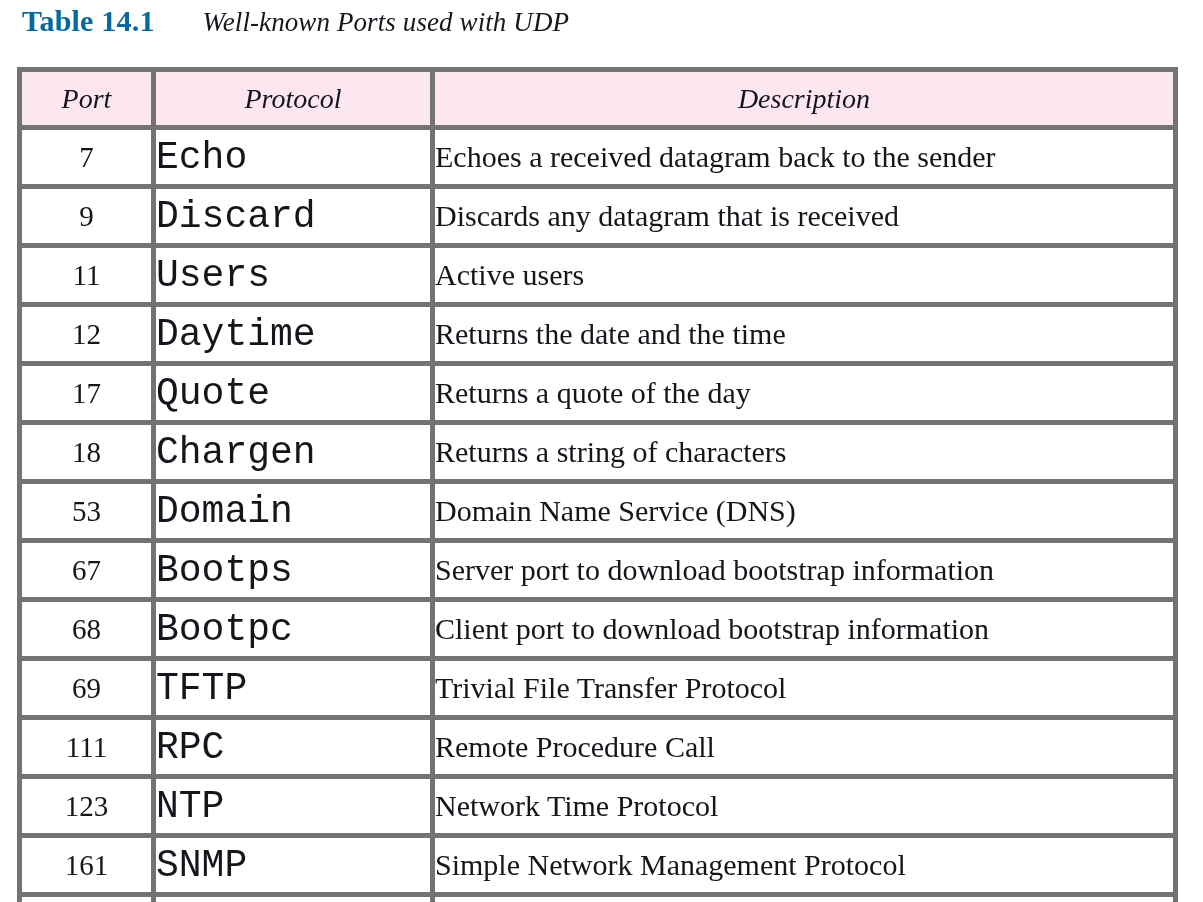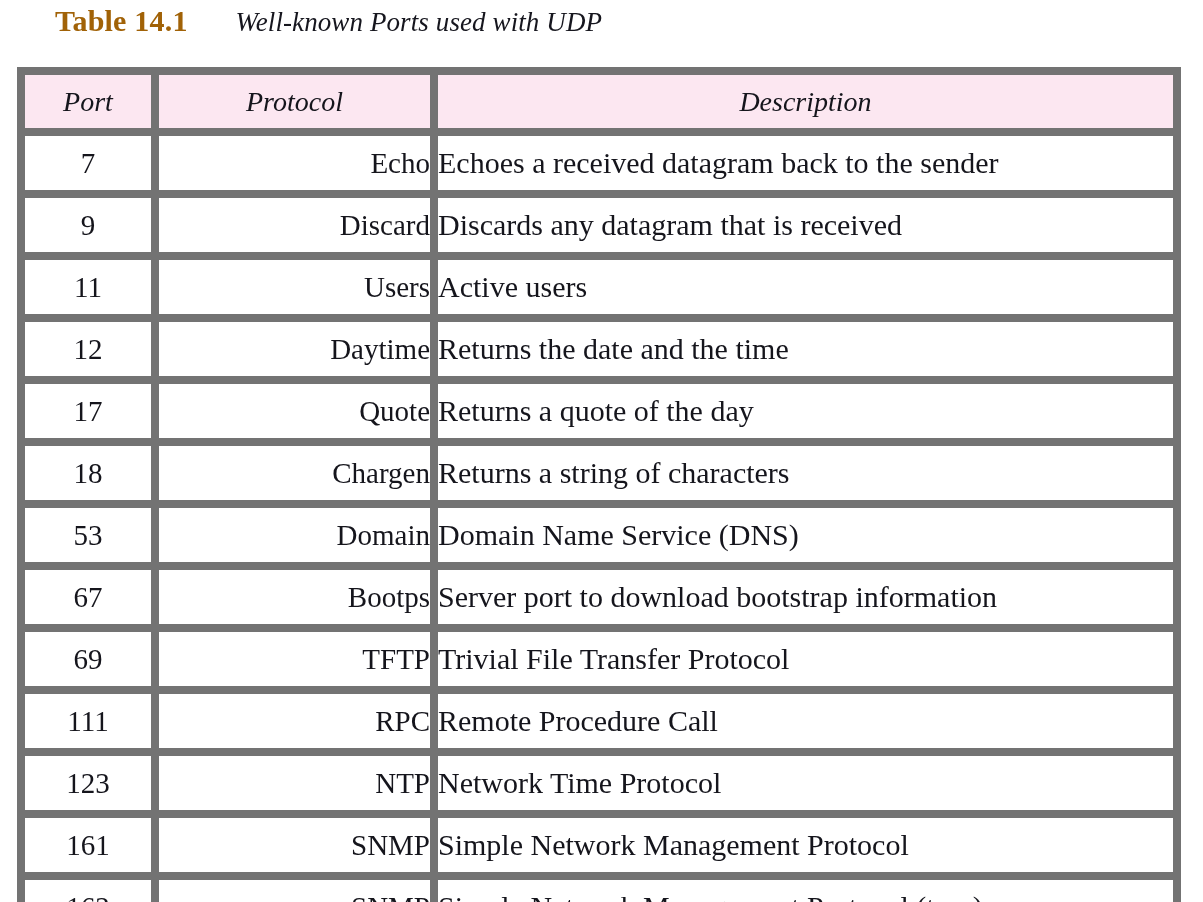--- a/index.html
+++ b/index.html
@@ -30,23 +30,22 @@
     width: 1160px;
     height: 42px;
     display: flex;
     align-items: baseline;
     white-space: nowrap;
   }
   .caption-label {
     font-family: "Liberation Serif", "DejaVu Serif", serif;
     font-weight: bold;
     font-size: 30px;
-    color: #a16207;
+    color: #0369a1;
     letter-spacing: 0.2px;
-    margin-left: 33px;
   }
   .caption-text {
     font-family: "Liberation Serif", "DejaVu Serif", serif;
     font-style: italic;
     font-size: 27px;
     color: #16161e;
     margin-left: 48px;
     letter-spacing: 0.1px;
   }
 
@@ -62,21 +61,21 @@
     table-layout: fixed;
     width: 1156px;
     border: 3px solid #ec0f86;
   }
   table.ports col.c-port  { width: 134px; }
   table.ports col.c-proto { width: 279px; }
   table.ports col.c-desc  { width: 743px; }
 
   table.ports th,
   table.ports td {
-    border: 8px solid #737373;
+    border: 5px solid #737373;
     height: 54px;
     padding: 0 0 0 0;
     vertical-align: middle;
     color: #15151c;
     background: #ffffff;
   }
 
   
   table.ports thead th {
     background: #fce7f1;
@@ -86,23 +85,24 @@
     text-align: center;
     height: 53px;
   }
 
   
   .cell-port {
     text-align: center;
     font-size: 29px;
   }
   .cell-proto {
-    text-align: right;
+    text-align: left;
     padding-left: 24px;
-    font-size: 29px;
+    font-size: 38px;
+    font-family: Liberation Mono, monospace;
   }
   .cell-desc {
     text-align: left;
     padding-left: 24px;
     font-size: 30px;
   }
 </style>
 </head>
 <body>
 
@@ -162,20 +162,25 @@
             <td class="cell-port">53</td>
             <td class="cell-proto">Domain</td>
             <td class="cell-desc">Domain Name Service (DNS)</td>
           </tr>
           <tr>
             <td class="cell-port">67</td>
             <td class="cell-proto">Bootps</td>
             <td class="cell-desc">Server port to download bootstrap information</td>
           </tr>
           <tr>
+            <td class="cell-port">68</td>
+            <td class="cell-proto">Bootpc</td>
+            <td class="cell-desc">Client port to download bootstrap information</td>
+          </tr>
+          <tr>
             <td class="cell-port">69</td>
             <td class="cell-proto">TFTP</td>
             <td class="cell-desc">Trivial File Transfer Protocol</td>
           </tr>
           <tr>
             <td class="cell-port">111</td>
             <td class="cell-proto">RPC</td>
             <td class="cell-desc">Remote Procedure Call</td>
           </tr>
           <tr>

